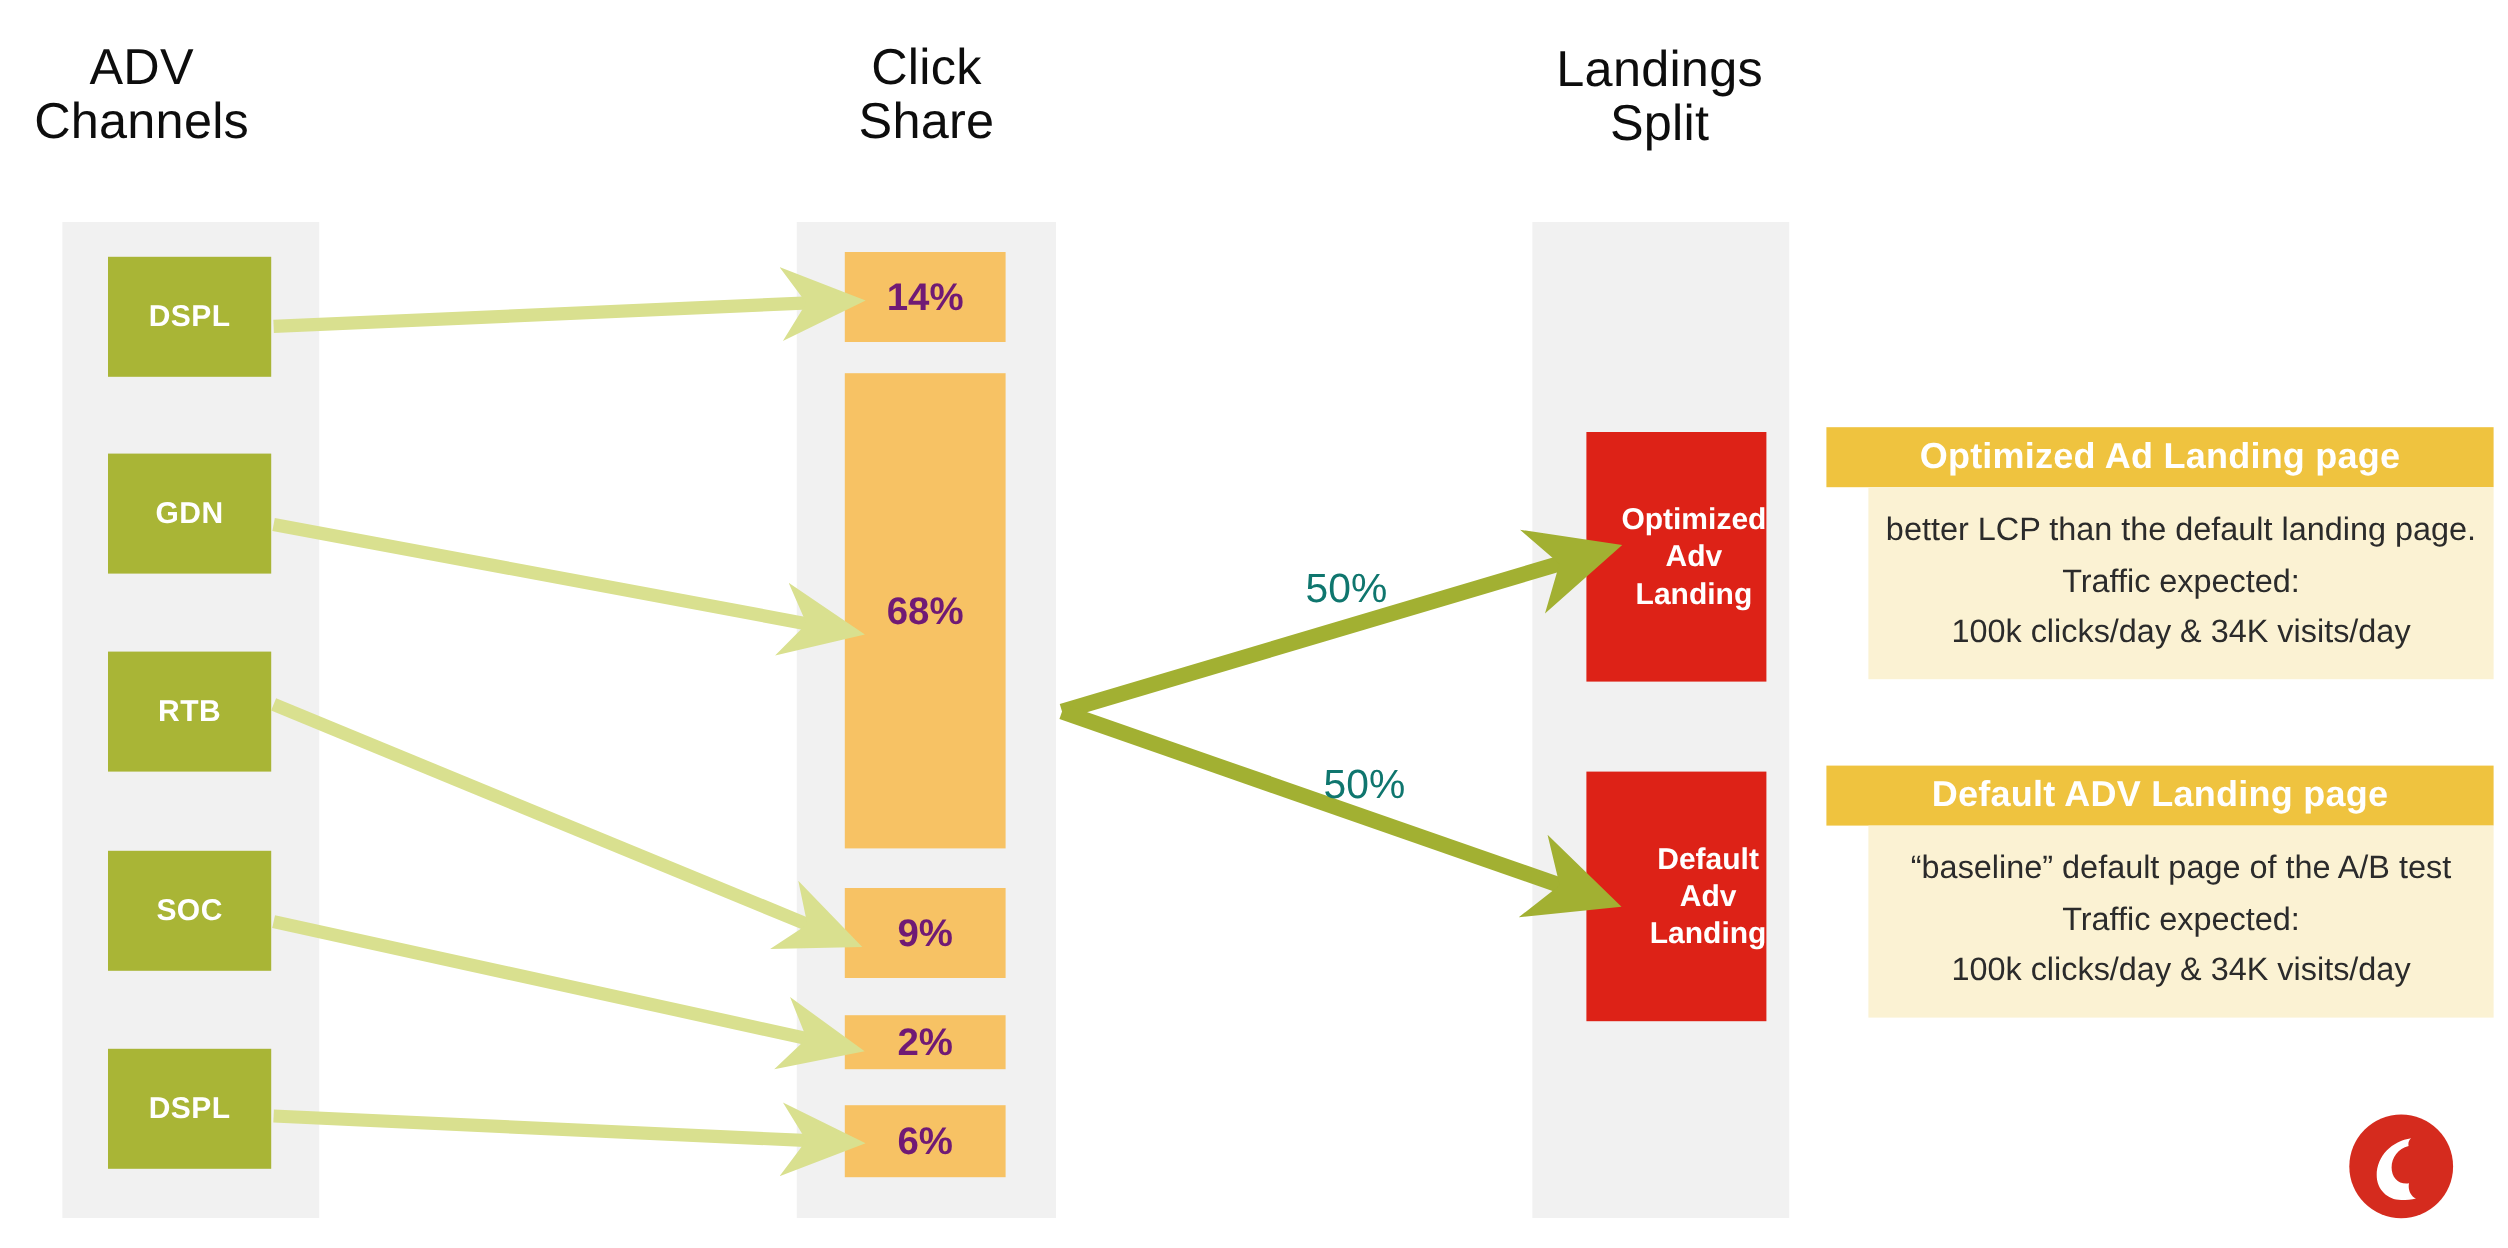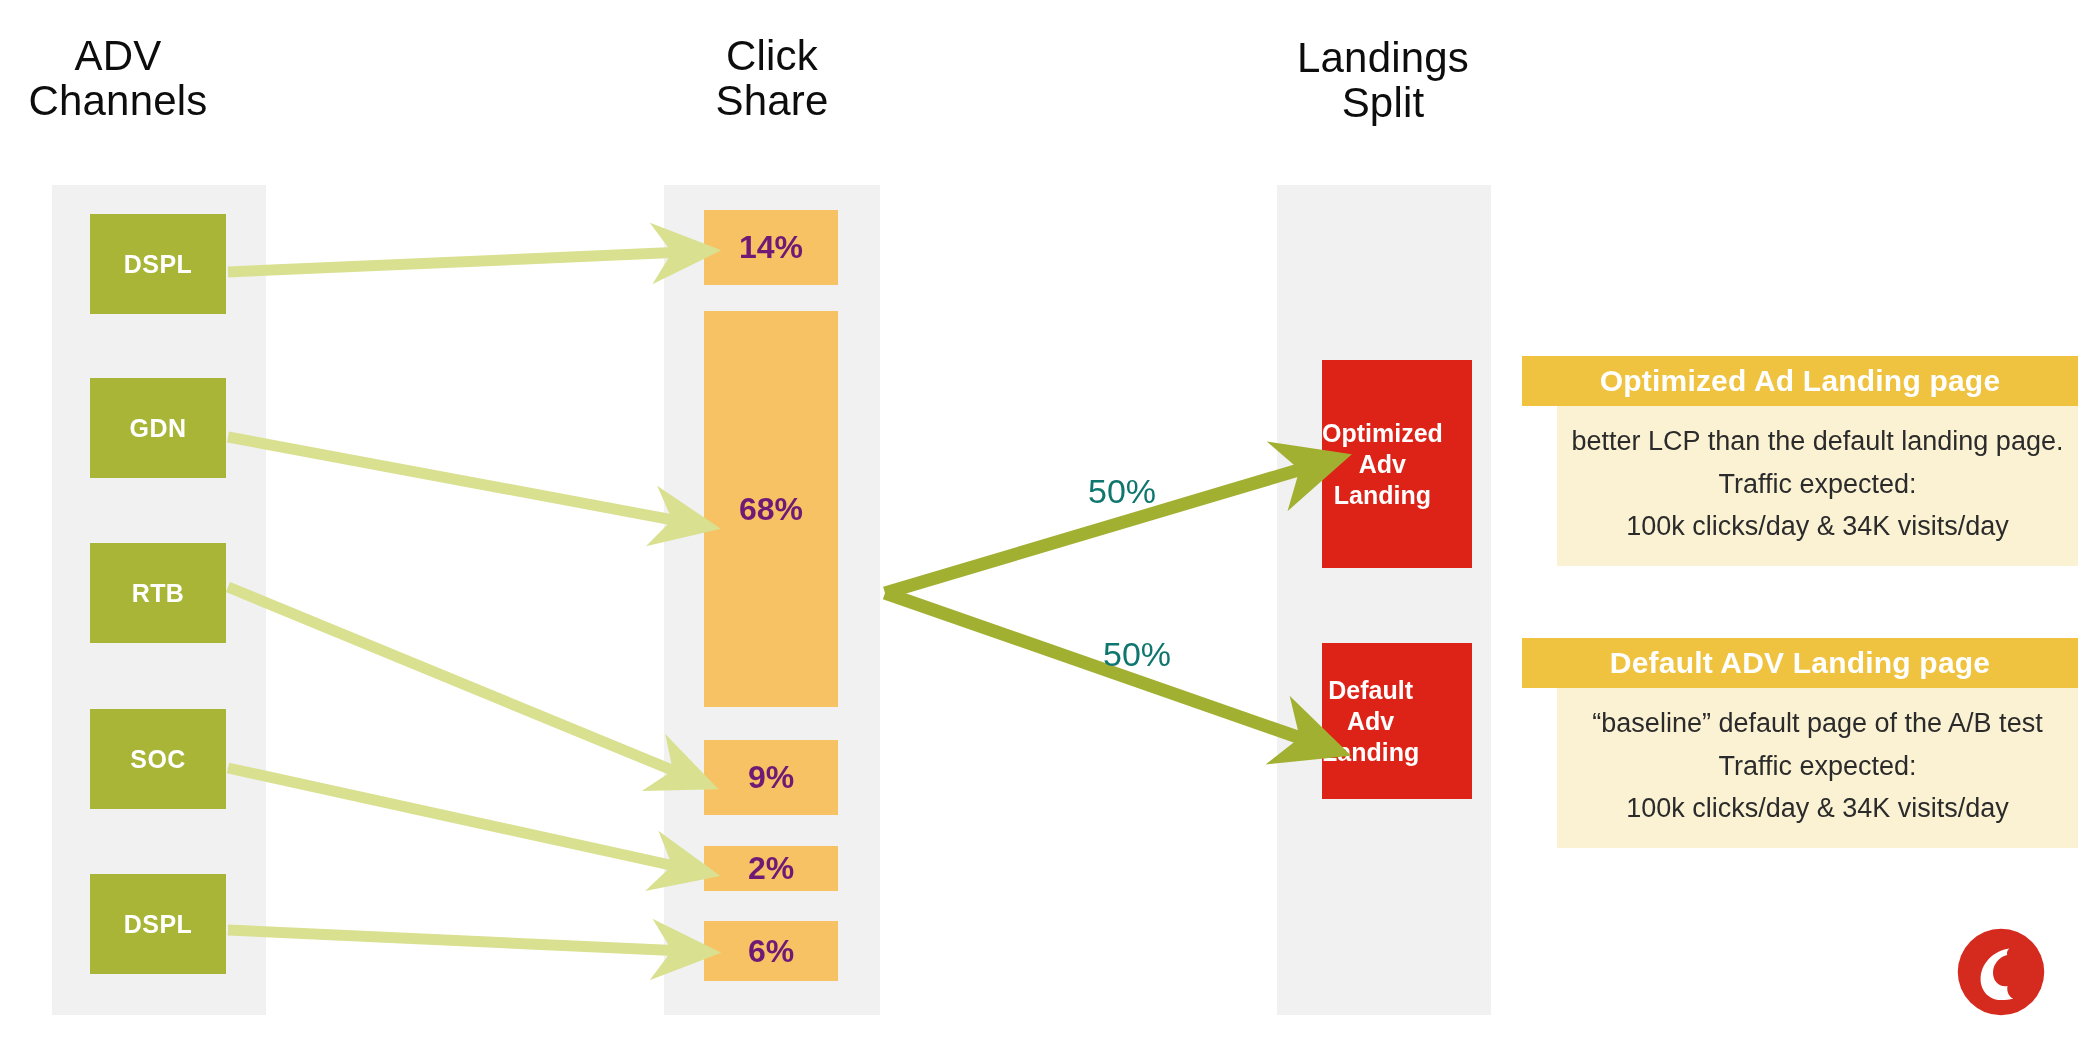--- a/index.html
+++ b/index.html
@@ -30,21 +30,21 @@
   
   .share{
     position:absolute;background:#f7c264;color:#701a75;
     display:flex;align-items:center;justify-content:center;
     font-size:32px;font-weight:bold;
   }
 
   
   .landing{
     position:absolute;background:#dd2217;color:#ffffff;
-    display:flex;align-items:center;justify-content:flex-start;
+    display:flex;align-items:center;justify-content:flex-end;
     text-align:center;font-size:25px;font-weight:bold;line-height:1.24;
     white-space:pre-line;
   }
 
   
   .card{position:absolute;width:556px;}
   .card-head{
     background:#efc33f;color:#ffffff;text-align:center;
     font-size:30px;font-weight:bold;height:50px;
     display:flex;align-items:center;justify-content:center;
@@ -113,21 +113,21 @@
   </div>
   <div class="share" style="left:704px;top:921px;width:134px;height:60px;">
     <span>6%</span>
   </div>
 
   <div class="landing" style="left:1322px;top:360px;width:150px;height:208px;">
     <span>Optimized
 Adv
 Landing</span>
   </div>
-  <div class="landing" style="left:1322px;top:643px;width:150px;height:156px;">
+  <div class="landing" style="left:1322px;top:643px;width:150px;height:208px;">
     <span>Default
 Adv
 Landing</span>
   </div>
 
   <svg id="arrows" viewBox="0 0 2090 1040" xmlns="http://www.w3.org/2000/svg">
     <defs>
       <marker id="ahLight" markerWidth="7" markerHeight="7" refX="3.0" refY="3.0" orient="auto" markerUnits="strokeWidth">
         <path d="M0,0.2 L6.4,3 L0,5.8 L1.9,3 Z" fill="#d9e08f"></path>
       </marker>

